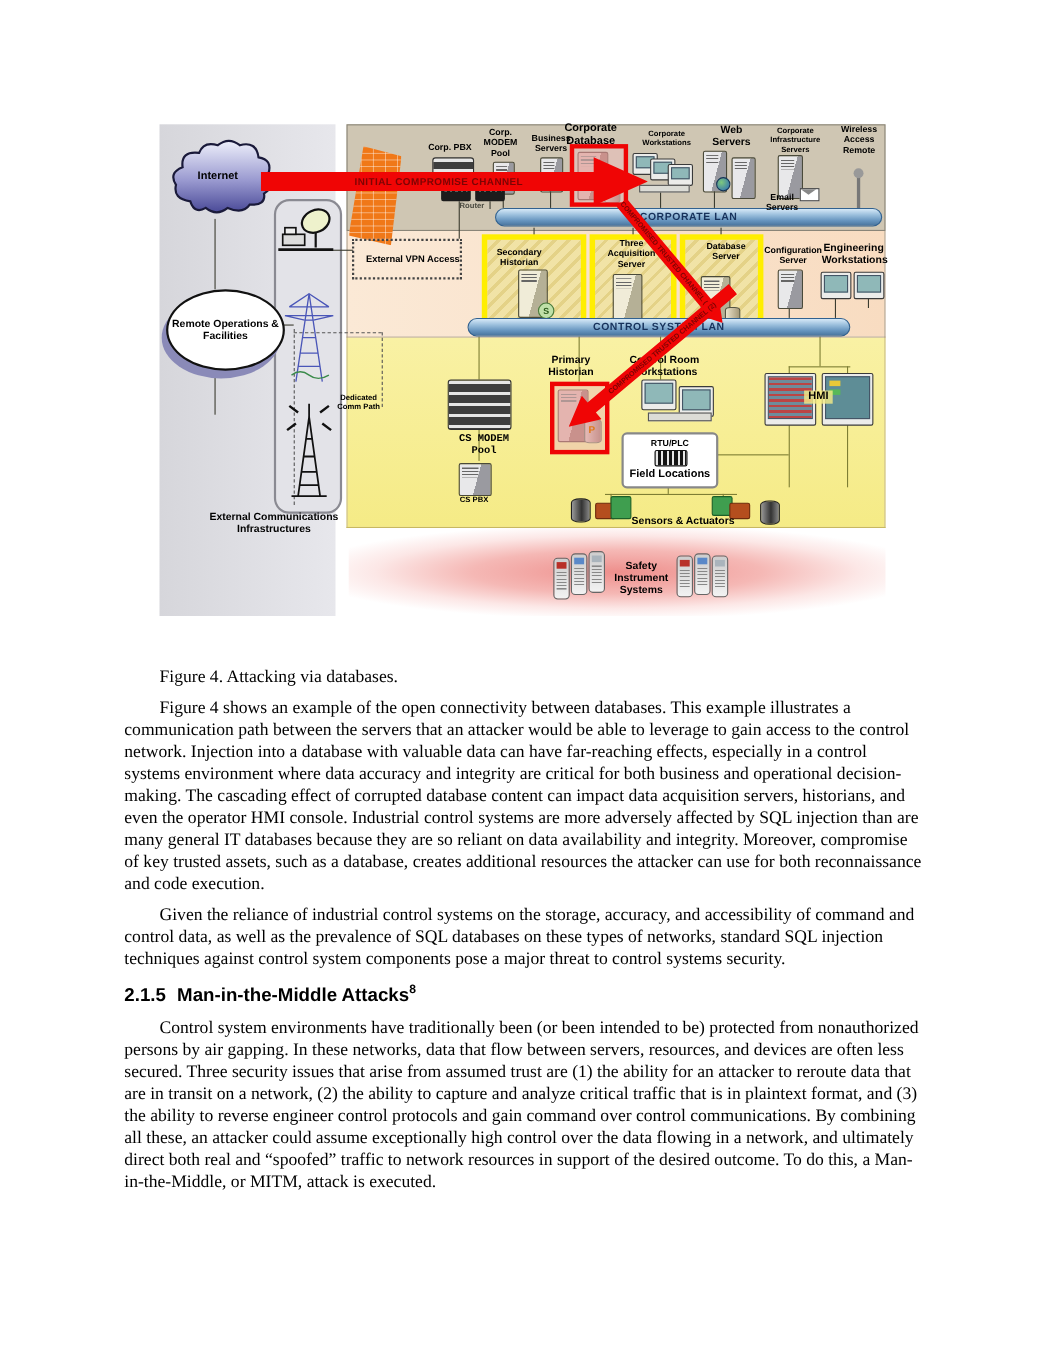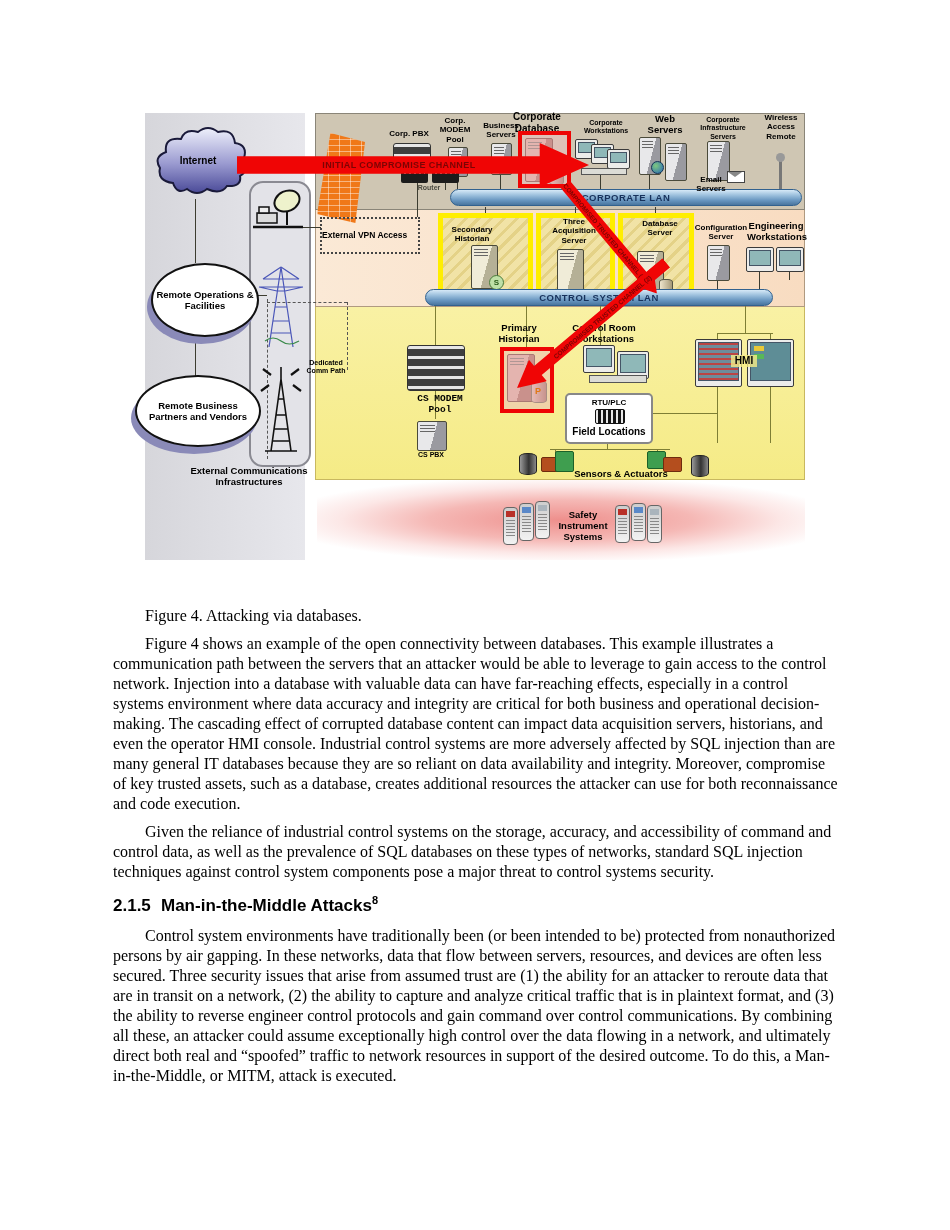--- a/index.html
+++ b/index.html
@@ -65,21 +65,21 @@
   .cylsm{position:absolute;background:linear-gradient(90deg,#999,#333 55%,#888);border-radius:45%/18%;border:1px solid #222;z-index:3;}
   .actG{position:absolute;background:#3f9e4f;border:1px solid #1c6028;border-radius:2px;z-index:3;}
   .actR{position:absolute;background:#b44e1e;border:1px solid #6e2c0e;border-radius:2px;z-index:3;}
   .inst{position:absolute;width:13px;height:36px;background:linear-gradient(180deg,#cdcdcd,#f2f2f2);border:1px solid #666;border-radius:4px;z-index:3;}
   .inst::after{content:"";position:absolute;left:2px;top:12px;right:2px;height:16px;background:repeating-linear-gradient(180deg,#888 0 1px,transparent 1px 3px);}
   .inst.r::before{content:"";position:absolute;left:2px;top:3px;right:2px;height:6px;background:#b83028;}
   .inst.b::before{content:"";position:absolute;left:2px;top:3px;right:2px;height:6px;background:#5a88c8;}
   .inst.g::before{content:"";position:absolute;left:2px;top:3px;right:2px;height:6px;background:#aab4bc;}
   .ell{position:absolute;background:#fff;border:2.5px solid #111;border-radius:50%;display:flex;align-items:center;justify-content:center;text-align:center;font:bold 9.5px/1.2 "Liberation Sans",sans-serif;z-index:5;box-shadow:-4px 7px 0 0 #8a8ab8;}
   .rrect{position:absolute;border:2px solid #8a8a92;border-radius:14px;background:#e3e3e8;z-index:1;}
-  .vpn{position:absolute;border:2px dotted #444;display:flex;align-items:center;justify-content:flex-start;text-align:center;font:bold 8.5px/1.2 "Liberation Sans",sans-serif;z-index:4;}
+  .vpn{position:absolute;border:2px dotted #444;display:flex;align-items:center;justify-content:flex-end;text-align:center;font:bold 8.5px/1.2 "Liberation Sans",sans-serif;z-index:4;}
   .rtu{position:absolute;background:#fff;border:2px solid #888;border-radius:5px;z-index:5;text-align:center;}
   .plcicon{position:absolute;background:repeating-linear-gradient(90deg,#e8e8e8 0 2px,#141414 2px 5px);border:1px solid #111;border-radius:2px;z-index:6;}
   .badge{position:absolute;font:bold 9px "Liberation Sans",sans-serif;color:#e07818;z-index:9;}
   .sbadge{position:absolute;width:13px;height:13px;border-radius:50%;background:#bfe0a8;border:1px solid #4a7a3a;font:bold 8px/13px "Liberation Sans",sans-serif;color:#2a5a1a;text-align:center;z-index:5;}
   .glb{position:absolute;width:11px;height:11px;border-radius:50%;background:radial-gradient(circle at 35% 35%,#7ec87e,#2868b8);border:1px solid #135;z-index:5;}
   .env{position:absolute;width:16px;height:10px;background:#fff;border:1px solid #444;z-index:5;}
   .env::before{content:"";position:absolute;left:0;top:0;border-left:7px solid transparent;border-right:7px solid transparent;border-top:5px solid #888;}
 </style>
 </head>
 <body>
@@ -103,23 +103,20 @@
           </linearGradient>
         </defs>
       <path d="M22 60 Q6 58 9 45 Q2 34 15 29 Q13 14 30 16 Q34 5 47 9 Q57 1 67 9 Q82 5 84 20 Q97 22 93 35 Q101 45 89 53 Q91 64 76 63 Q70 72 56 66 Q46 74 36 66 Q26 72 22 60 Z" fill="url(#cg)" stroke="#1a1a3a" stroke-width="2"></path>
     </svg>
     <div class="lab l10 ab" style="left:18px;top:42px;width:70px;z-index:5;">Internet</div>
     <div class="ln" style="left:50px;top:86px;width:1px;height:64px;"></div>
     <div class="ell" style="left:6px;top:150px;width:100px;height:66px;padding:2px;">
         <span>Remote Operations &amp; Facilities</span>
       </div>
     <div class="ln" style="left:50px;top:218px;width:1px;height:46px;"></div>
-    <div class="ell" style="left:-10px;top:262px;width:118px;height:64px;padding:2px;">
-        <span>Remote Business Partners and Vendors</span>
-      </div>
 
     <div class="rrect" style="left:104px;top:68px;width:58px;height:282px;"></div>
     <svg class="ab" style="left:106px;top:74px;z-index:3;" width="54" height="48" viewBox="0 0 54 48">
       <ellipse cx="36" cy="14" rx="13" ry="10" fill="#eef2cc" stroke="#111" stroke-width="2" transform="rotate(-25 36 14)"></ellipse>
       <line x1="36" y1="24" x2="36" y2="38" stroke="#111" stroke-width="2"></line>
       <rect x="6" y="26" width="20" height="10" fill="#dcdcdc" stroke="#111" stroke-width="1.5"></rect>
       <rect x="8" y="20" width="10" height="6" fill="#eee" stroke="#111" stroke-width="1.5"></rect>
       <line x1="2" y1="40" x2="52" y2="40" stroke="#111" stroke-width="2.5"></line>
     </svg>
     <div class="ln" style="left:120px;top:114px;width:56px;height:1px;"></div>

